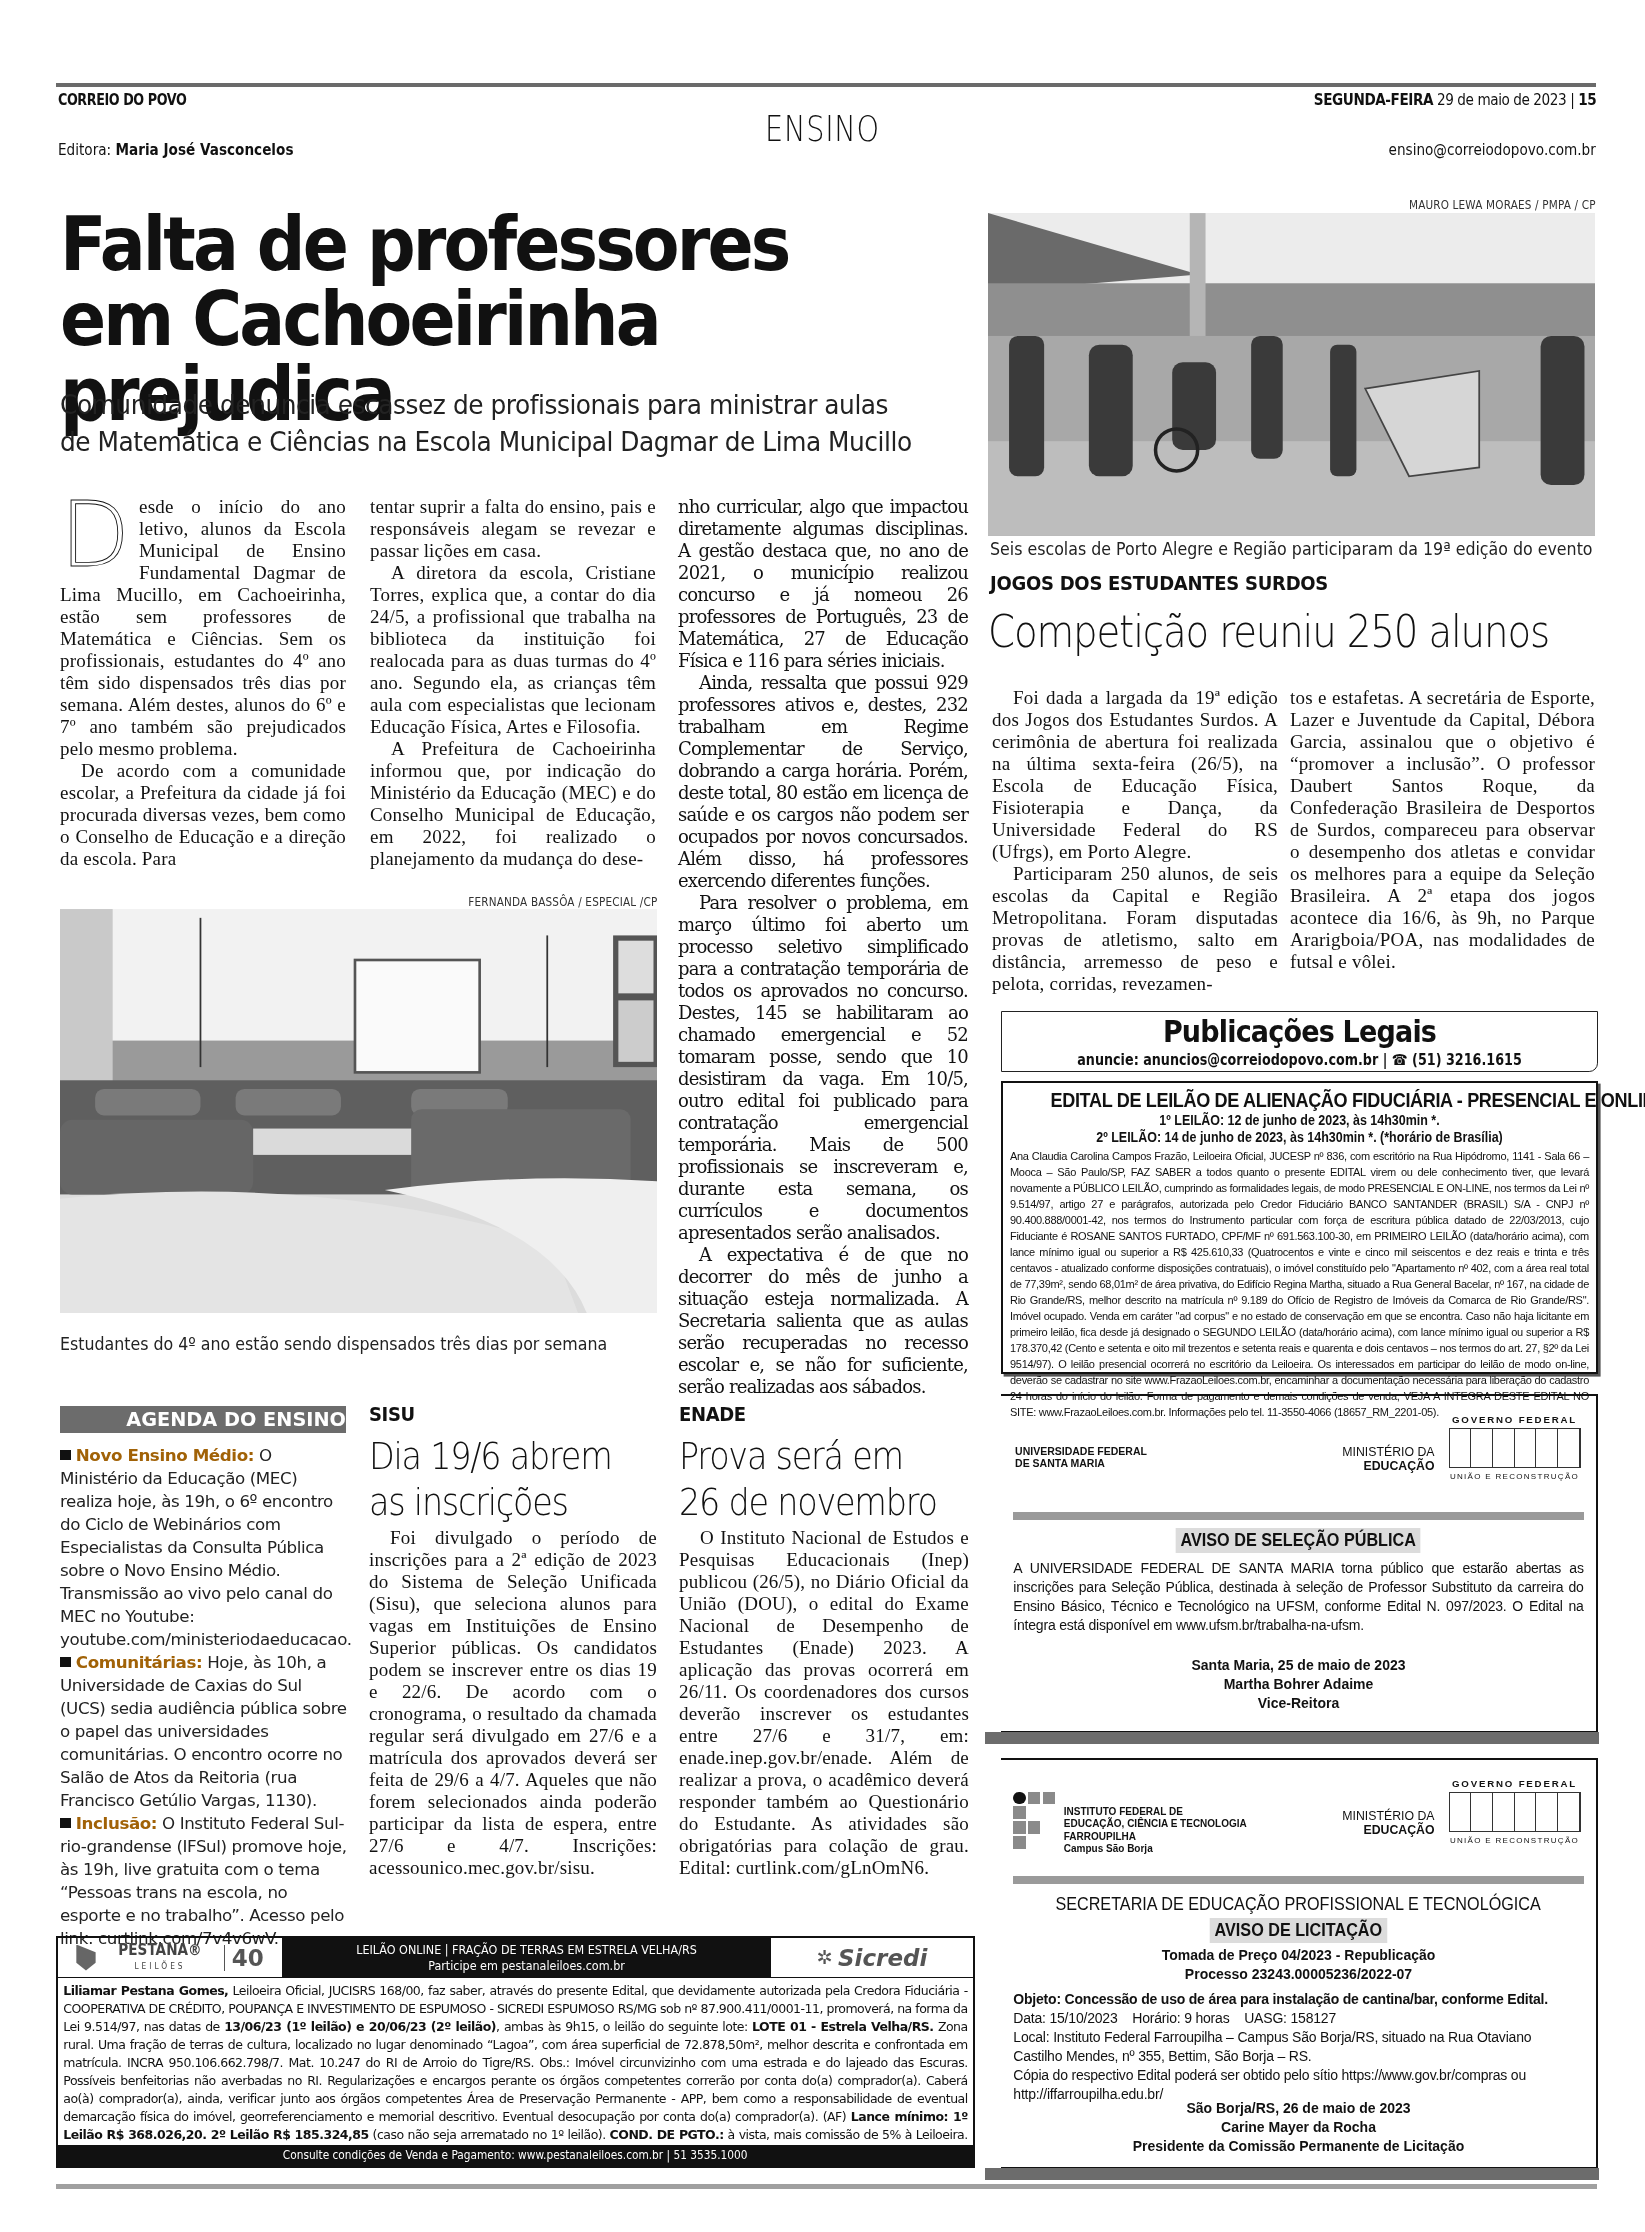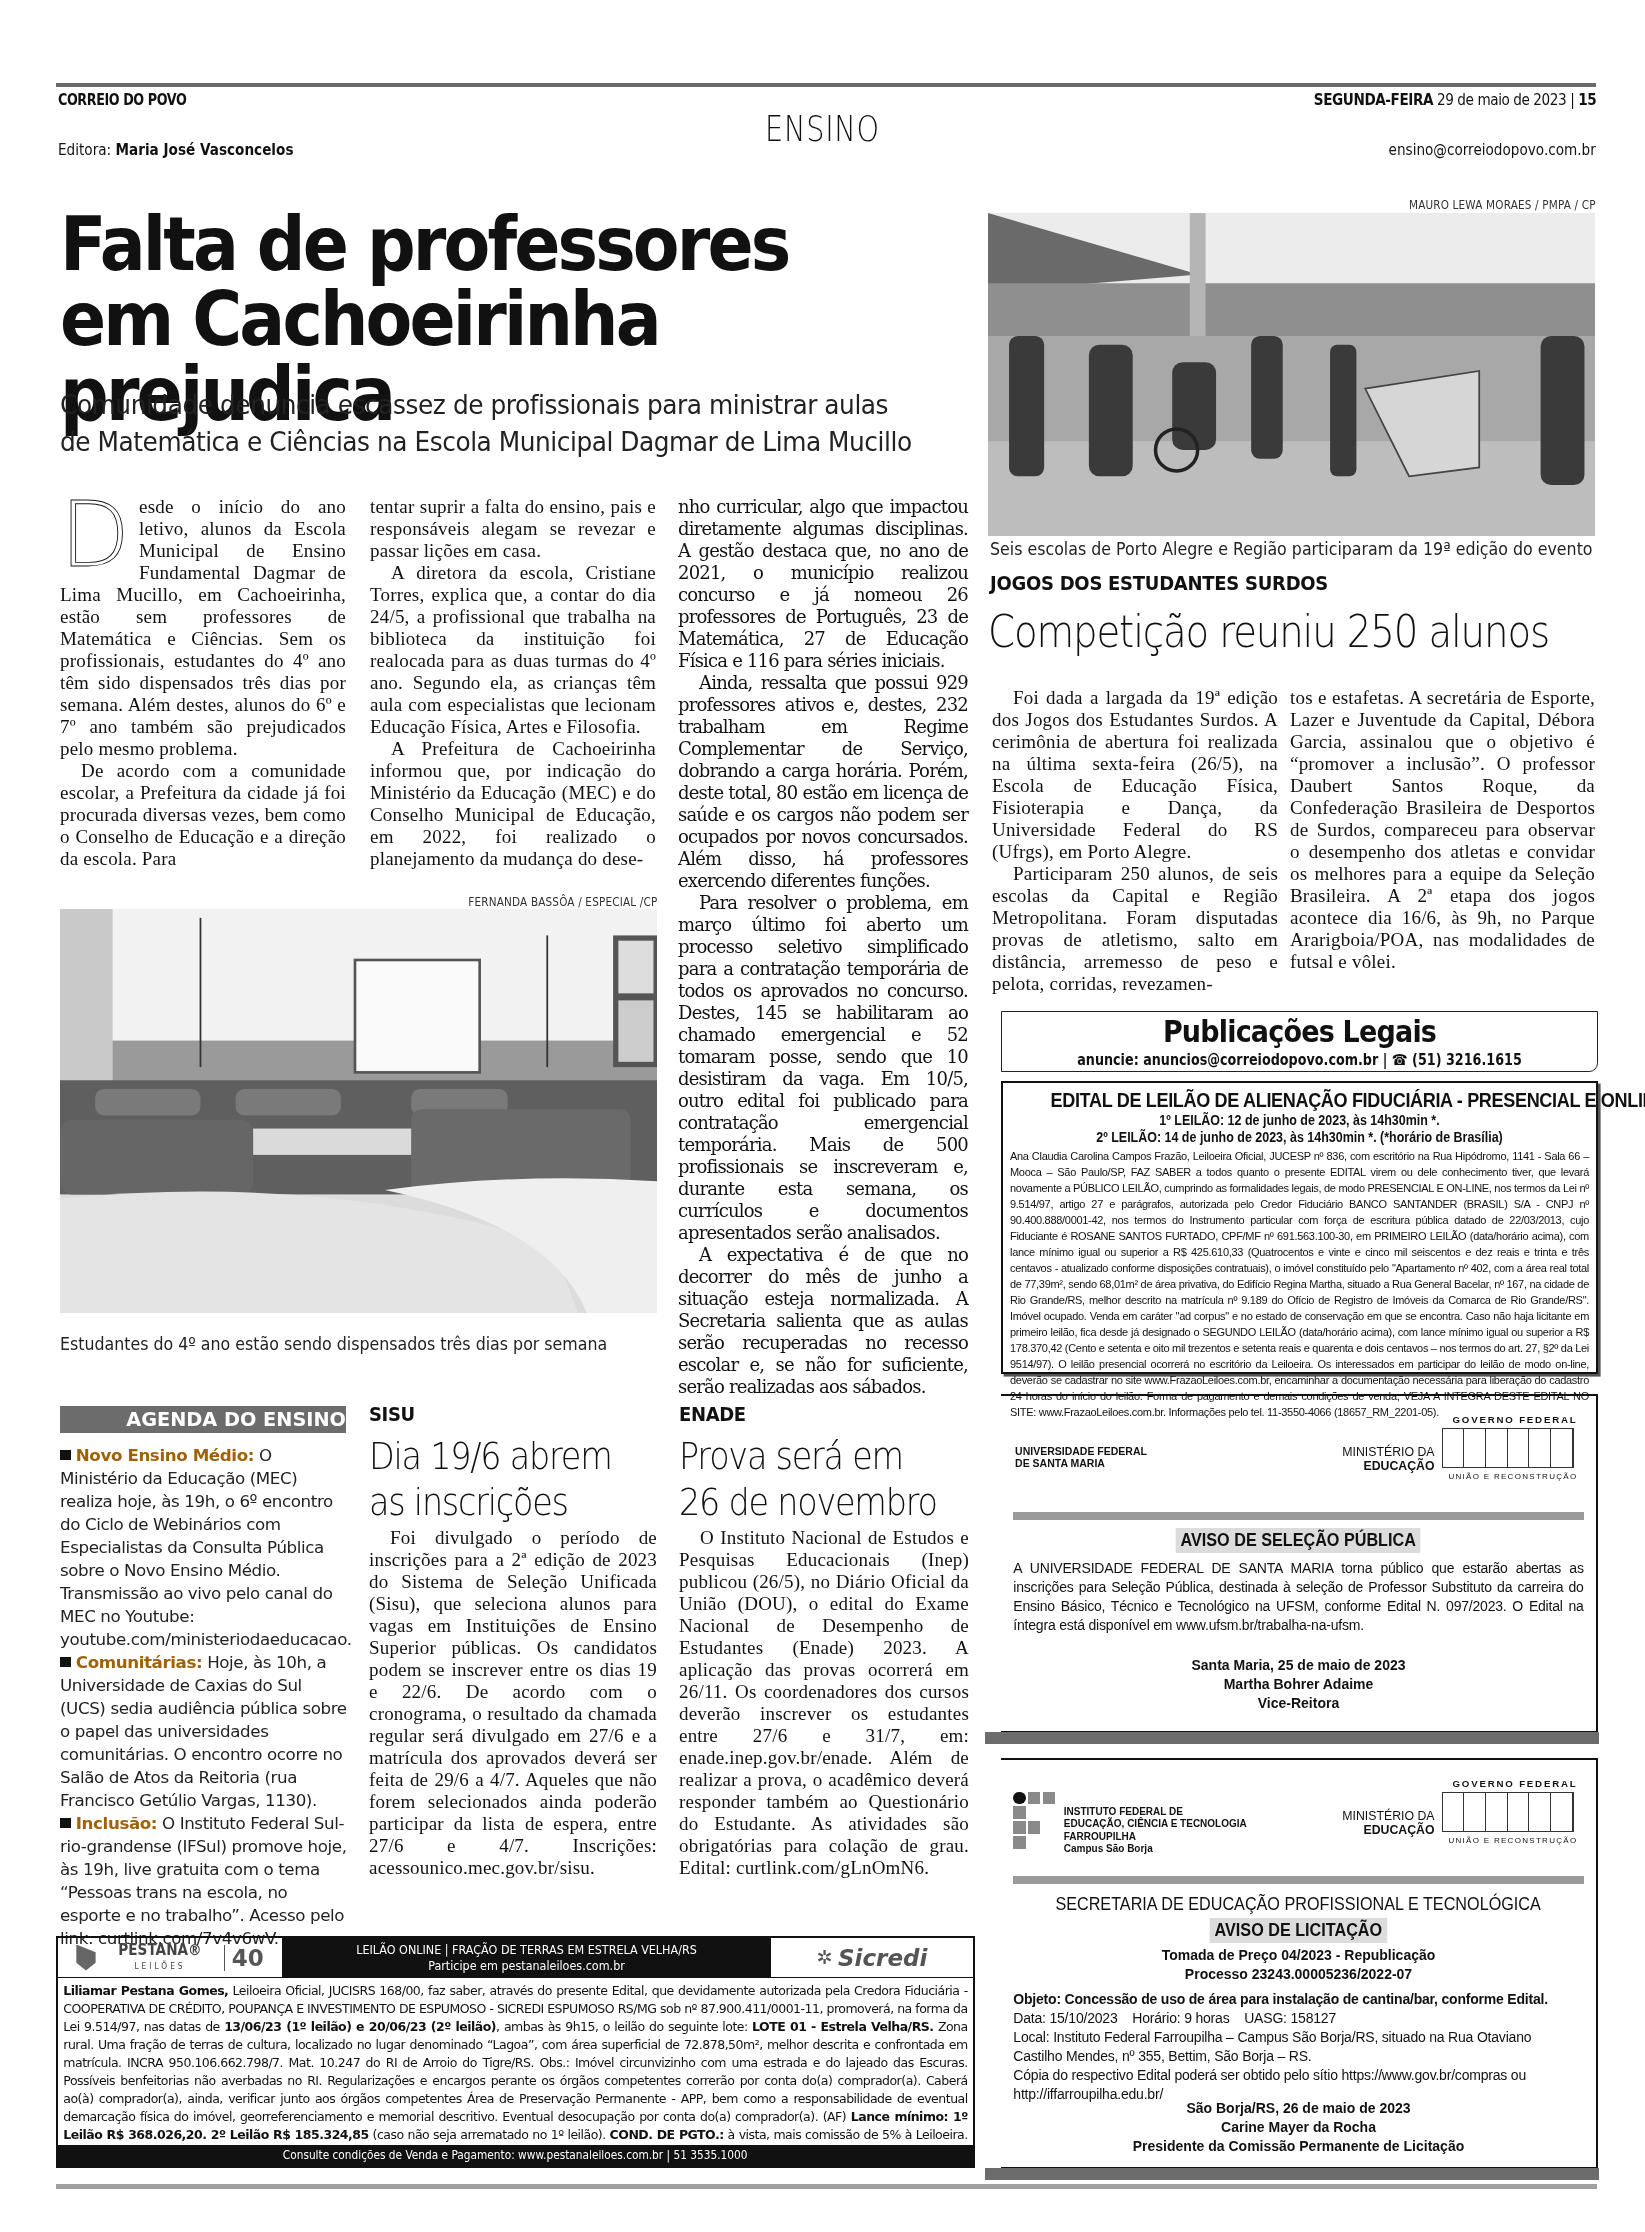--- a/index.html
+++ b/index.html
@@ -91,21 +91,21 @@
   
   .gov-ad { position: absolute; left: 1001px; width: 597px; border: 2.6px solid #111; border-left: none; border-top: 2.6px solid #111; box-shadow: inset 0 0 0 0; font-family: "Liberation Sans", sans-serif; }
   .gov-ad .bottom-bar { position: absolute; left: -16px; right: -2.6px; bottom: -13px; height: 12.3px; background: #6c6c6c; }
   .gov-ad .left-bar { position: absolute; left: -16px; top: -2.6px; bottom: -13px; width: 12.3px; background: #fff; }
   #ufsm-ad { top: 1394px; height: 339px; }
   #if-ad { top: 1758px; height: 411px; }
   .gov-logos { position: absolute; left: 8.8px; right: 10.5px; top: 14px; height: 88px; }
   .inst-name { position: absolute; left: 5.3px; top: 35px; font: bold 10.5px/12.3px "Liberation Sans", sans-serif; }
   .ministerio { position: absolute; right: 151px; top: 35px; text-align: right; font: 12.3px/14px "Liberation Sans", sans-serif; }
   .ministerio b { font-weight: bold; display: block; }
-  .gov-brand { position: absolute; right: 8px; top: 3.5px; width: 140px; text-align: right; }
+  .gov-brand { position: absolute; right: 1px; top: 3.5px; width: 140px; text-align: center; }
   .gov-brand .gf { font: bold 9.7px "Liberation Sans", sans-serif; letter-spacing: 1.8px; }
   .gov-brand .brasil { margin: 3.5px auto; width: 132px; height: 40px; border: 0.9px solid #333; display: flex; }
   .gov-brand .brasil i { flex: 1; border-right: 0.9px solid #333; }
   .gov-brand .uer { font: 8px "Liberation Sans", sans-serif; letter-spacing: 1.3px; }
   .gray-bar { position: absolute; left: 12.3px; right: 12.3px; height: 8px; background: #9a9a9a; }
   .aviso { position: absolute; left: 0; right: 0; text-align: center; }
   .aviso span { display: inline-block; background: #dcdcdc; padding: 1.8px 5.3px; font: bold 17.6px "Liberation Sans", sans-serif; transform: scaleX(0.92); }
   .gov-text { position: absolute; left: 12.3px; right: 12.3px; font: 14px/19px "Liberation Sans", sans-serif; text-align: justify; letter-spacing: -0.2px; }
   .gov-sign { position: absolute; left: 0; right: 0; text-align: center; font: bold 14px/19px "Liberation Sans", sans-serif; }
   .if-mark { position: absolute; left: 3.5px; top: 17.6px; width: 44px; height: 61px; display: grid; grid-template-columns: 12.3px 12.3px 12.3px; grid-template-rows: repeat(4, 12.3px); gap: 2.6px; }

